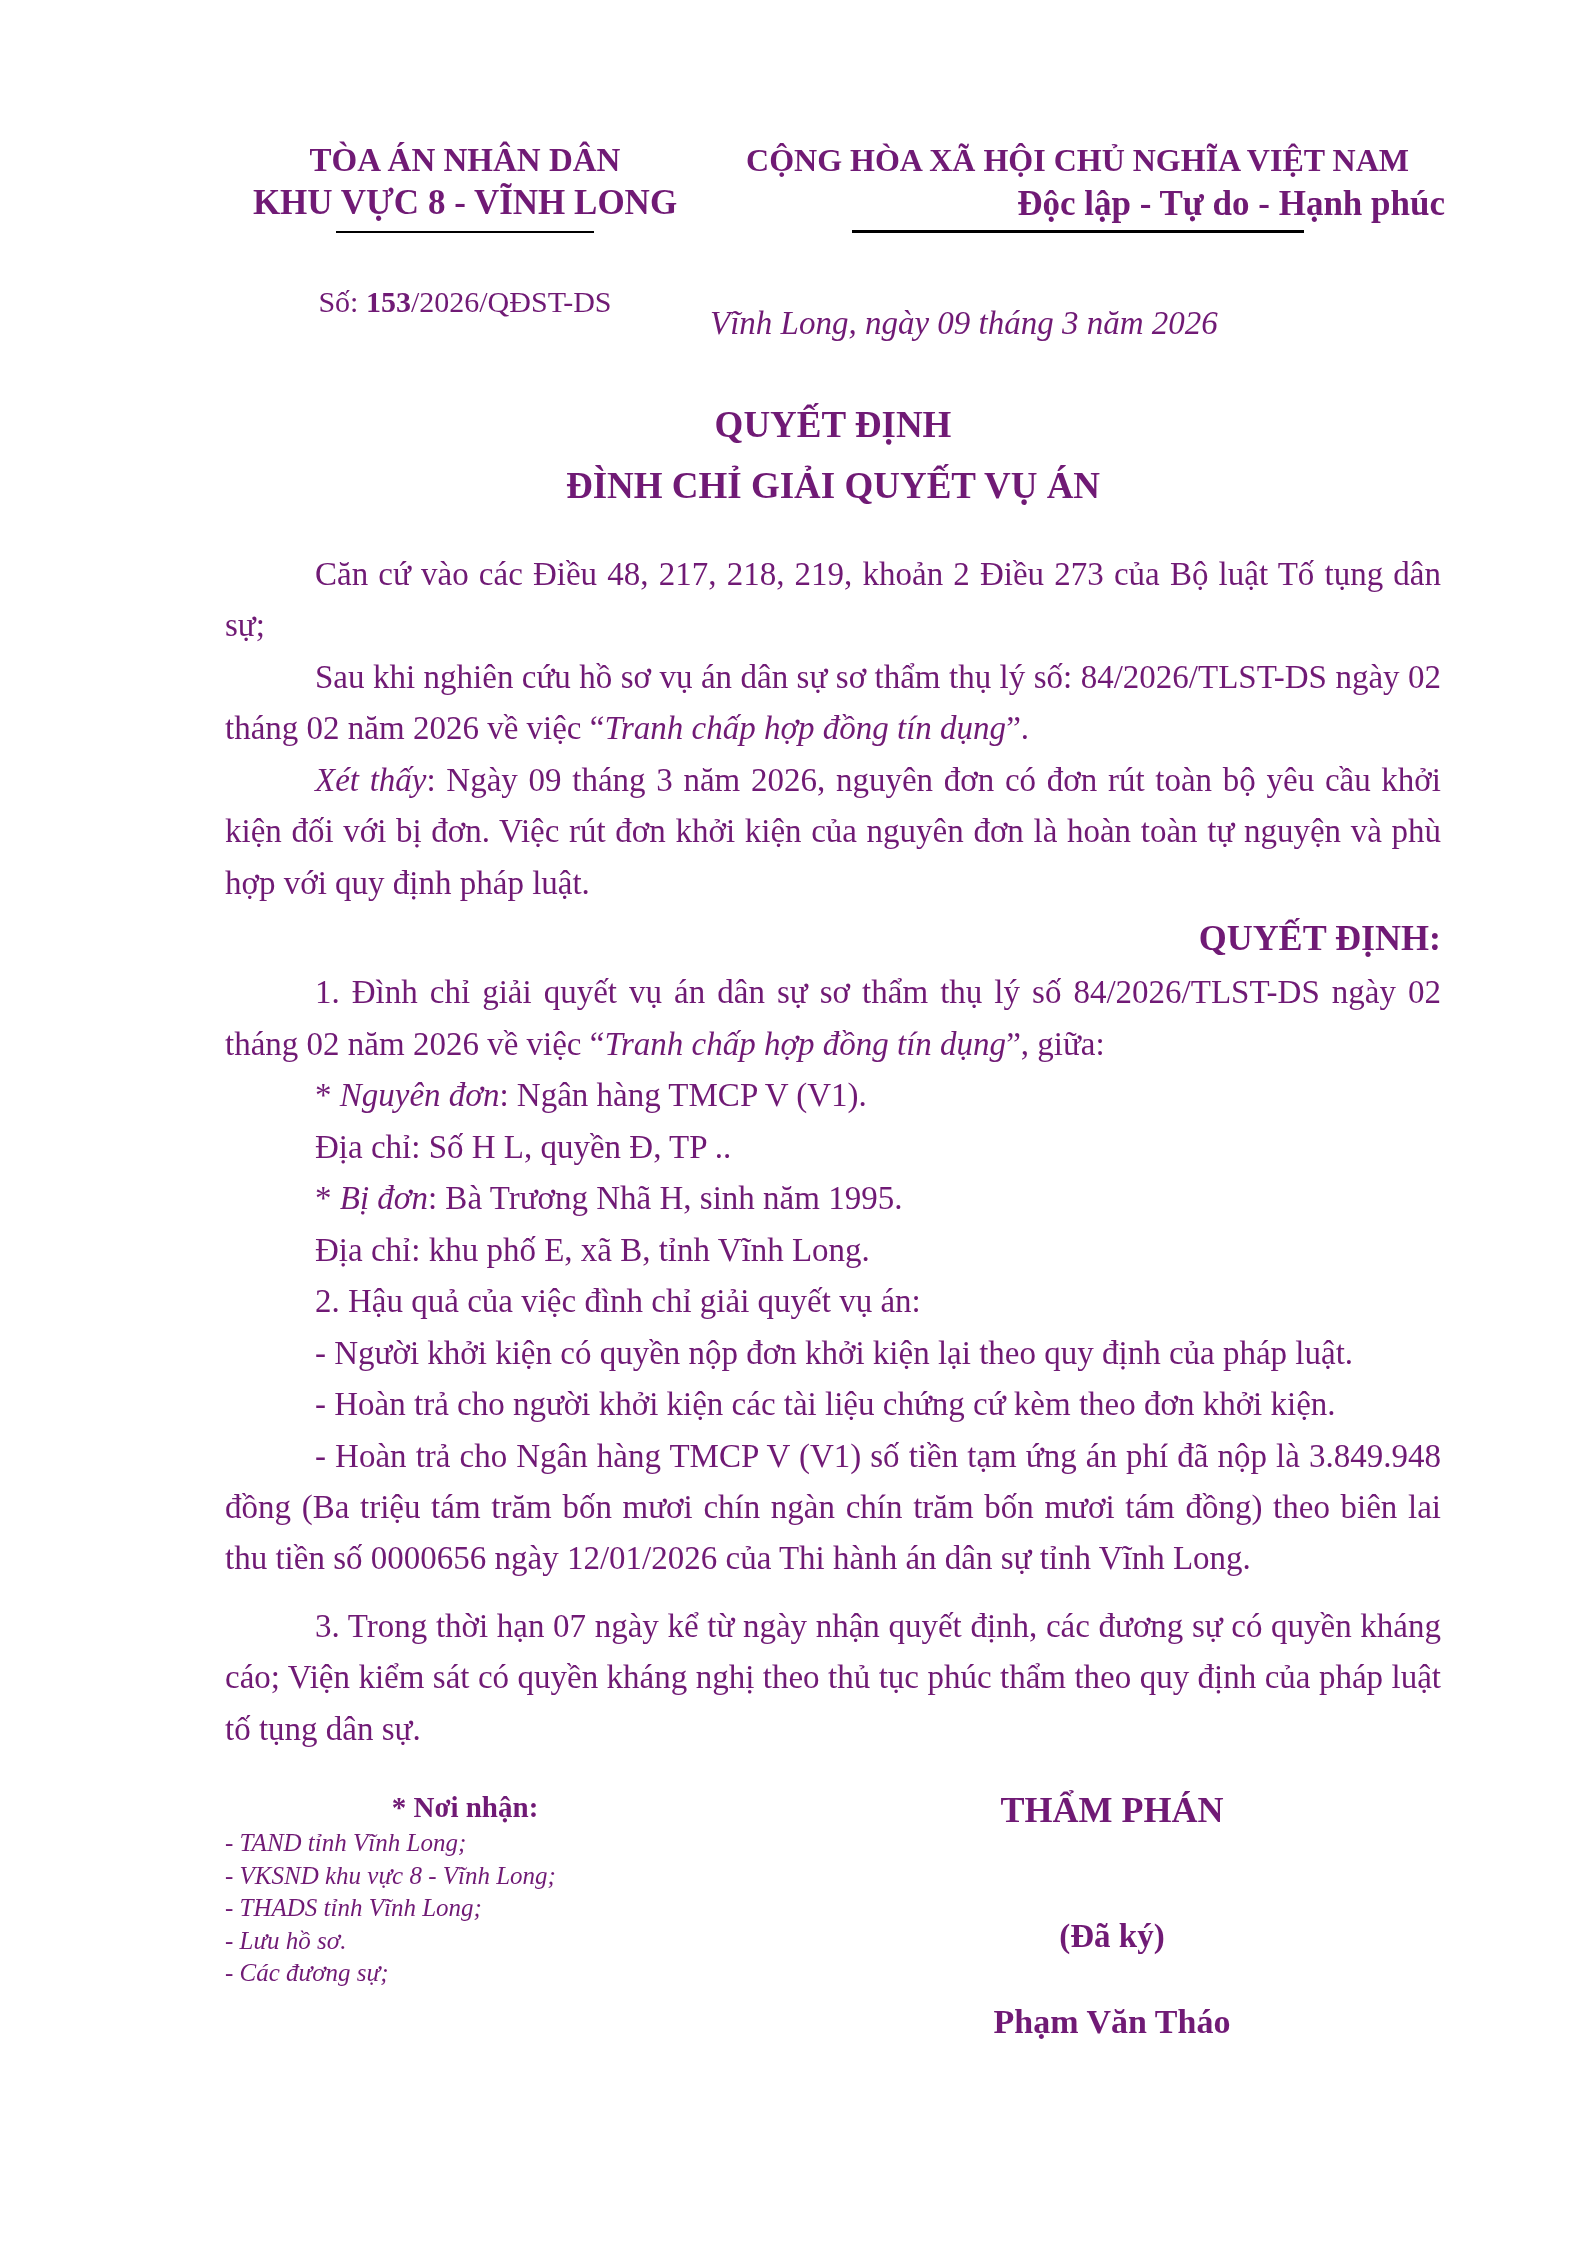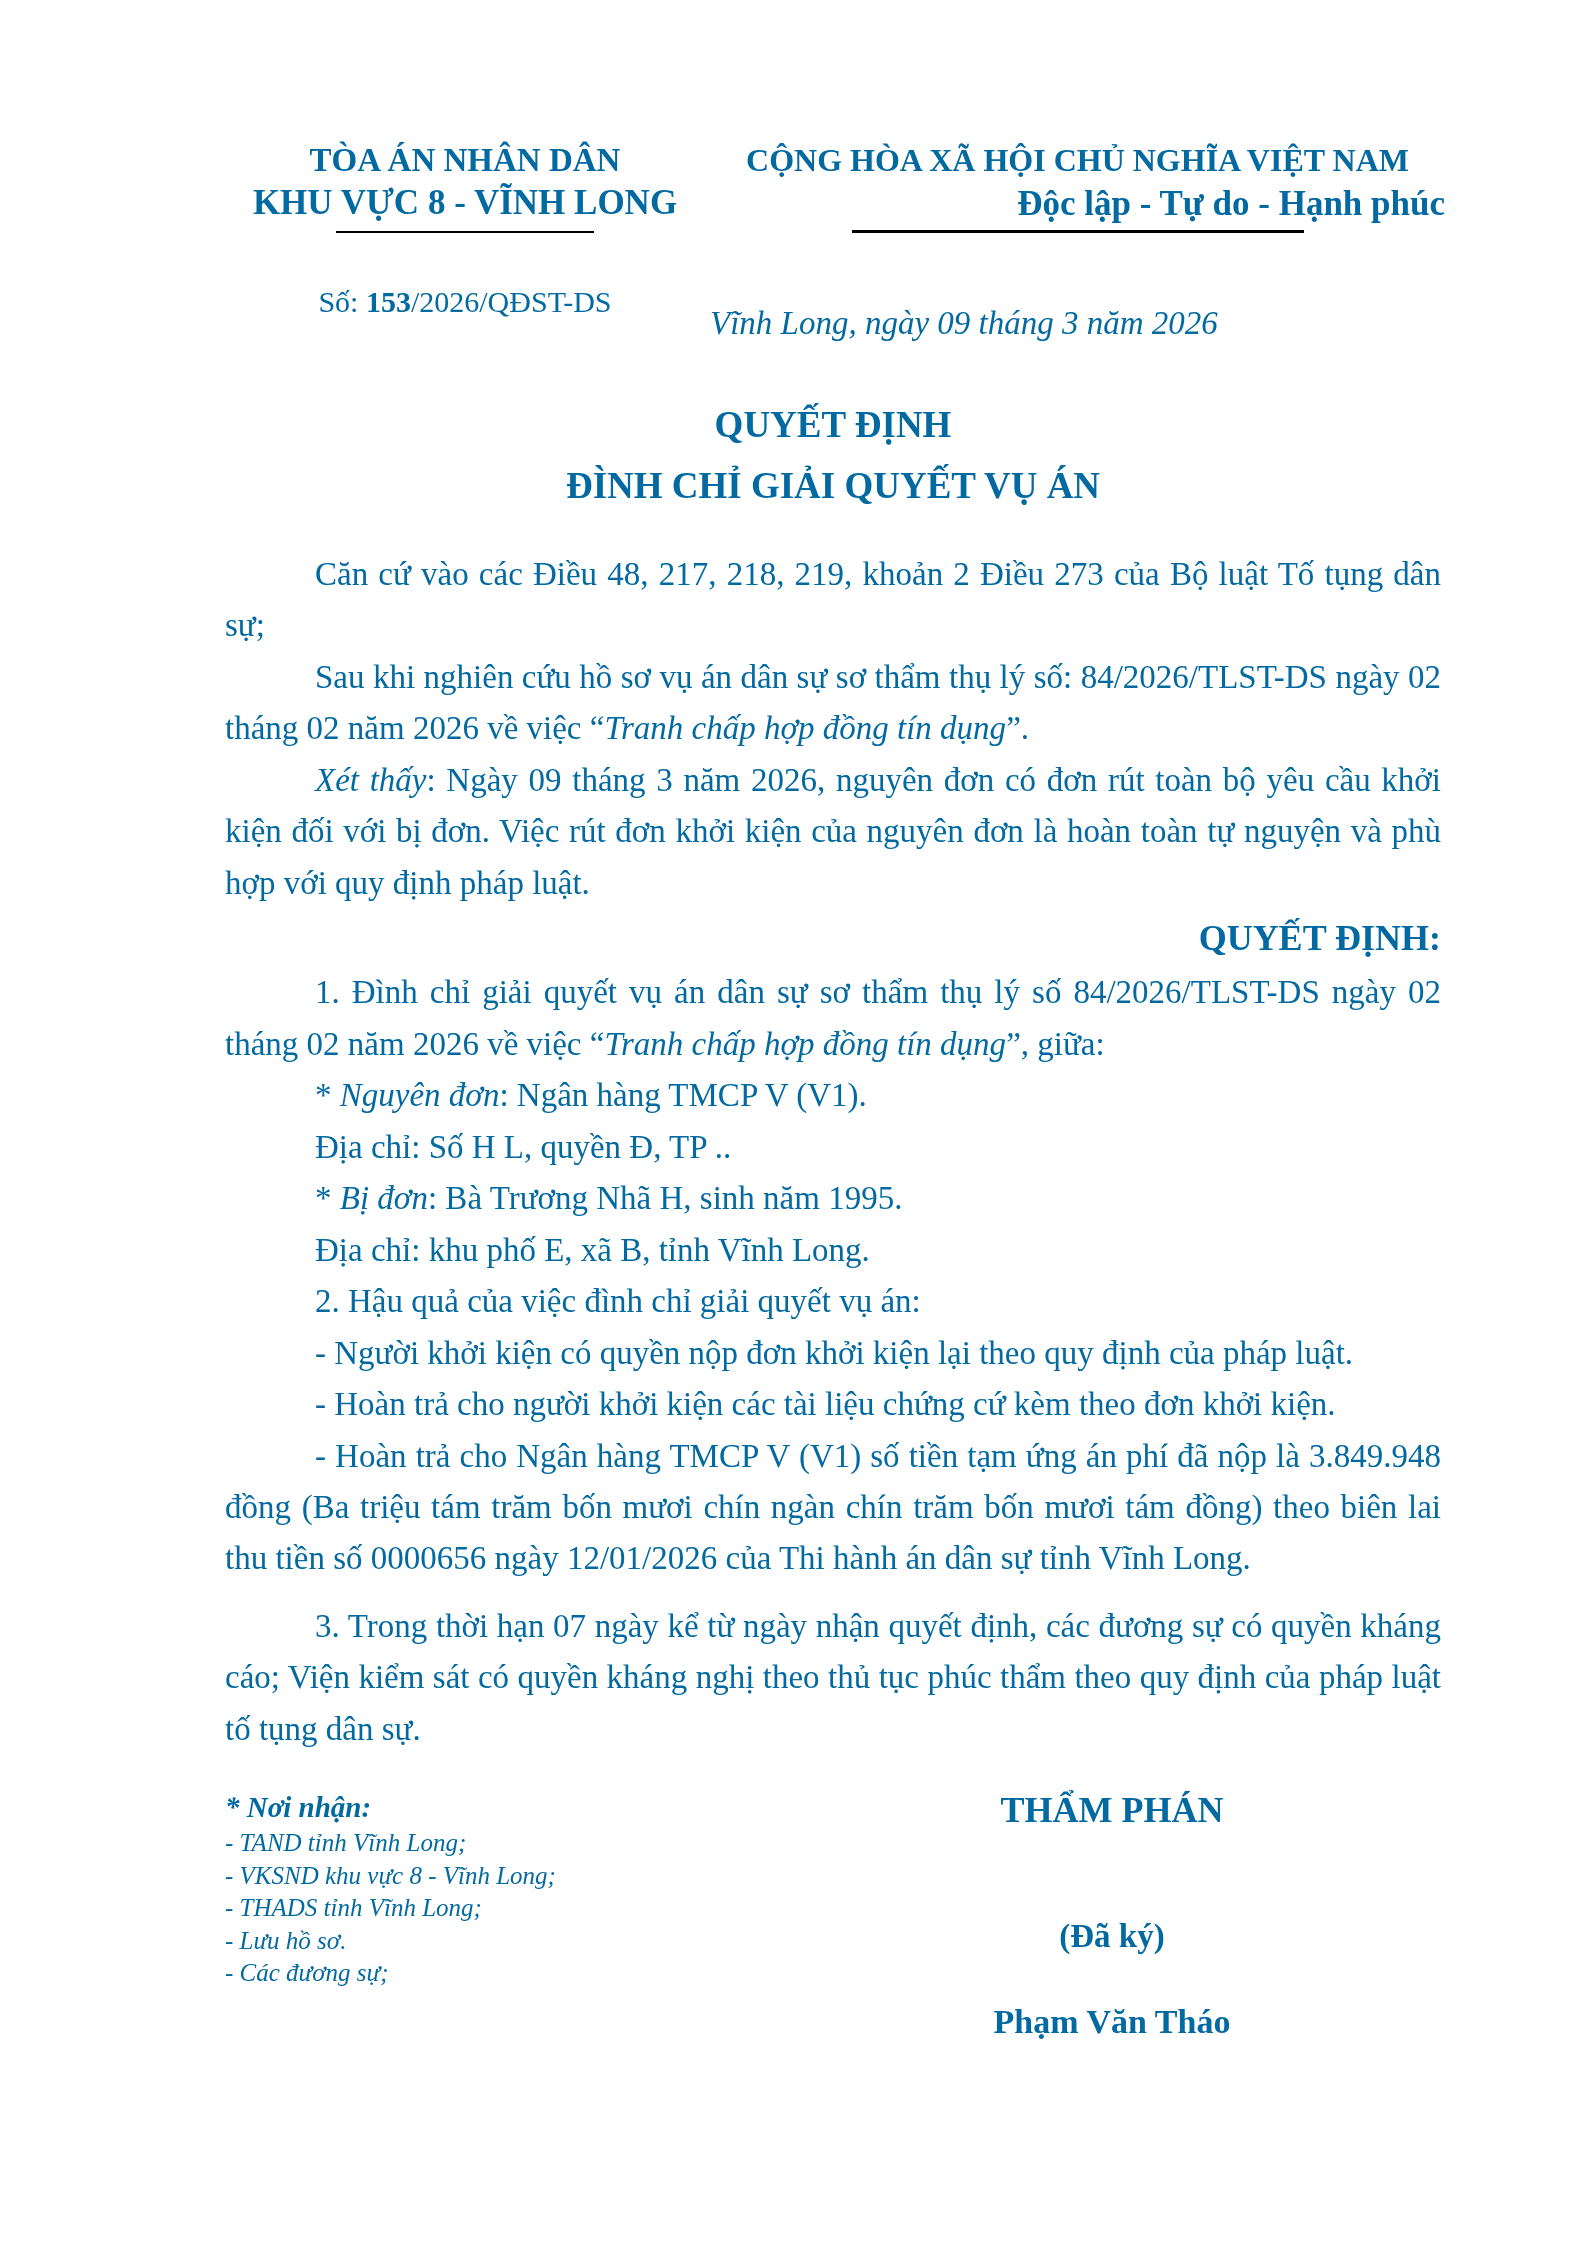--- a/index.html
+++ b/index.html
@@ -1,21 +1,21 @@
 <!DOCTYPE html>
 <html><head>
 <meta charset="utf-8">
 <style>
   html, body { margin: 0; padding: 0; background: #ffffff; }
   .page {
     position: relative;
     width: 1586px;
     height: 2244px;
     background: #ffffff;
-    color: #0369a1;
+    color: #701a75;
     font-family: "Liberation Serif", "DejaVu Serif", serif;
     overflow: hidden;
   }
   
   .header-row { display: flex; padding-top: 140px; }
   .hdr-left  { width: 450px; margin-left: 240px; text-align: center; }
   .hdr-right { width: 735px; margin-left: 20px;  text-align: center; }
   .court-1 { font-size: 33px; font-weight: bold; line-height: 1.25; white-space: nowrap; }
   .court-2 { font-size: 35px; font-weight: bold; line-height: 1.25; white-space: nowrap; }
   .motto-1 { font-size: 32px; font-weight: bold; line-height: 1.3;  white-space: nowrap; }
@@ -46,21 +46,21 @@
     font-size: 36px;
     font-weight: bold;
     text-align: right;
     margin: 3px 0;
     line-height: 1.45;
   }
   em { font-style: italic; }
   
   .footer { display: flex; margin-top: 34px; }
   .recipients { width: 480px; margin-left: 225px; }
-  .recipients-title { font-size: 29px; font-weight: bold; font-style: italic; line-height: 1.3; }
+  .recipients-title { font-size: 29px; font-weight: bold; line-height: 1.3; text-align: center; }
   .recipient-item { font-size: 25px; font-style: italic; line-height: 1.3; }
   .signature { width: 540px; margin-left: 137px; text-align: center; }
   .judge-title { font-size: 36px; font-weight: bold; line-height: 1.2; }
   .signed-note { font-size: 33px; font-weight: bold; margin-top: 84px; line-height: 1.2; }
   .judge-name  { font-size: 34px; font-weight: bold; margin-top: 46px; line-height: 1.2; }
 </style>
 </head>
 <body>
 
 <div class="page">

